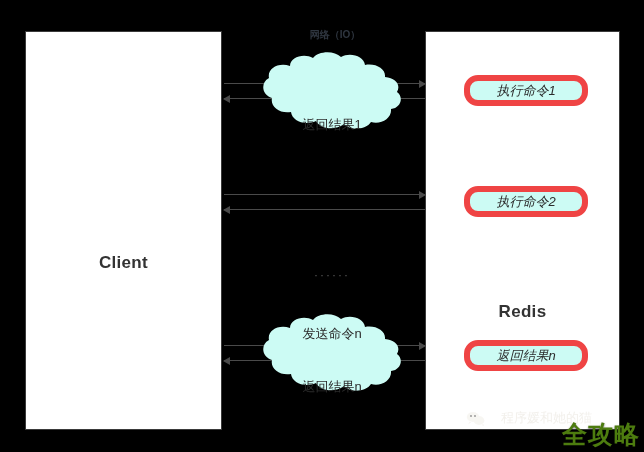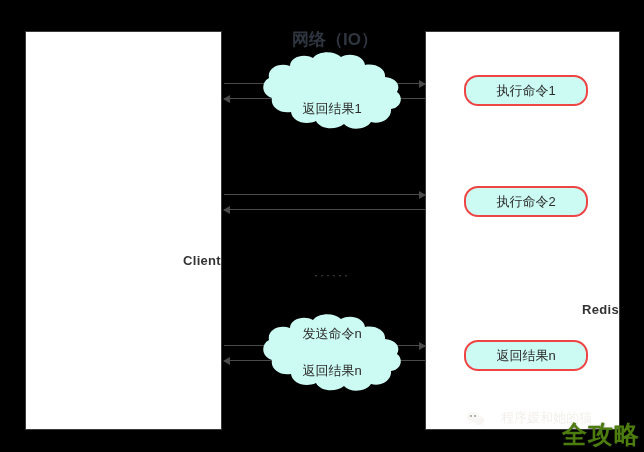--- a/index.html
+++ b/index.html
@@ -14,41 +14,41 @@
   
   .panel{
     position:absolute;
     background:#ffffff;
     border:1px solid #3a3a3a;
     box-sizing:border-box;
   }
   .panel-label{
     position:absolute;
     left:0;right:0;
-    text-align:right;
+    text-align:center;
     font-weight:bold;
     color:#333333;
-    font-size:13px;
+    font-size:17px;
     letter-spacing:.3px;
   }
 
   #client-panel{left:25px;top:31px;width:197px;height:399px;}
   #client-label{top:221px;}
 
   #redis-panel{left:425px;top:31px;width:195px;height:399px;}
   #redis-label{top:270px;}
 
   
   #network-label{
     position:absolute;
     left:265px;top:28px;width:140px;
     text-align:center;
     font-weight:bold;
     color:#2f3640;
-    font-size:17px;
+    font-size:10px;
     white-space:nowrap;
   }
 
   
   .arrow-line{
     position:absolute;
     left:224px;
     width:201px;
     height:1px;
     background:#4a4a4a;
@@ -83,48 +83,49 @@
   }
   .cloud-text{
     position:absolute;
     left:0;right:0;
     text-align:center;
     font-size:13px;
     color:#2b2b2b;
     white-space:nowrap;
   }
   .cloud-text.top{top:11px;}
-  .cloud-text.bottom{top:48px;}
+  .cloud-text.bottom{top:64px;}
 
   
   #ellipsis{
     position:absolute;
     left:262px;top:268px;
     width:140px;
     text-align:center;
     color:#5a5a5a;
     font-size:12px;
     letter-spacing:2px;
   }
 
   
   .cmd-chip{
     position:absolute;
     left:464px;
     width:124px;
     height:31px;
     background:#ccfbf4;
-    border:2px solid #ef4444;
+    border:6px solid #ef4444;
     border-radius:14px;
     box-sizing:border-box;
     display:flex;
     align-items:center;
     justify-content:center;
     font-size:13px;
     color:#2b2b2b;
+    font-style:italic;
   }
 
   
   #watermark{
     position:absolute;
     left:466px;top:409px;
     display:flex;
     align-items:center;
     gap:16px;
     opacity:.55;

